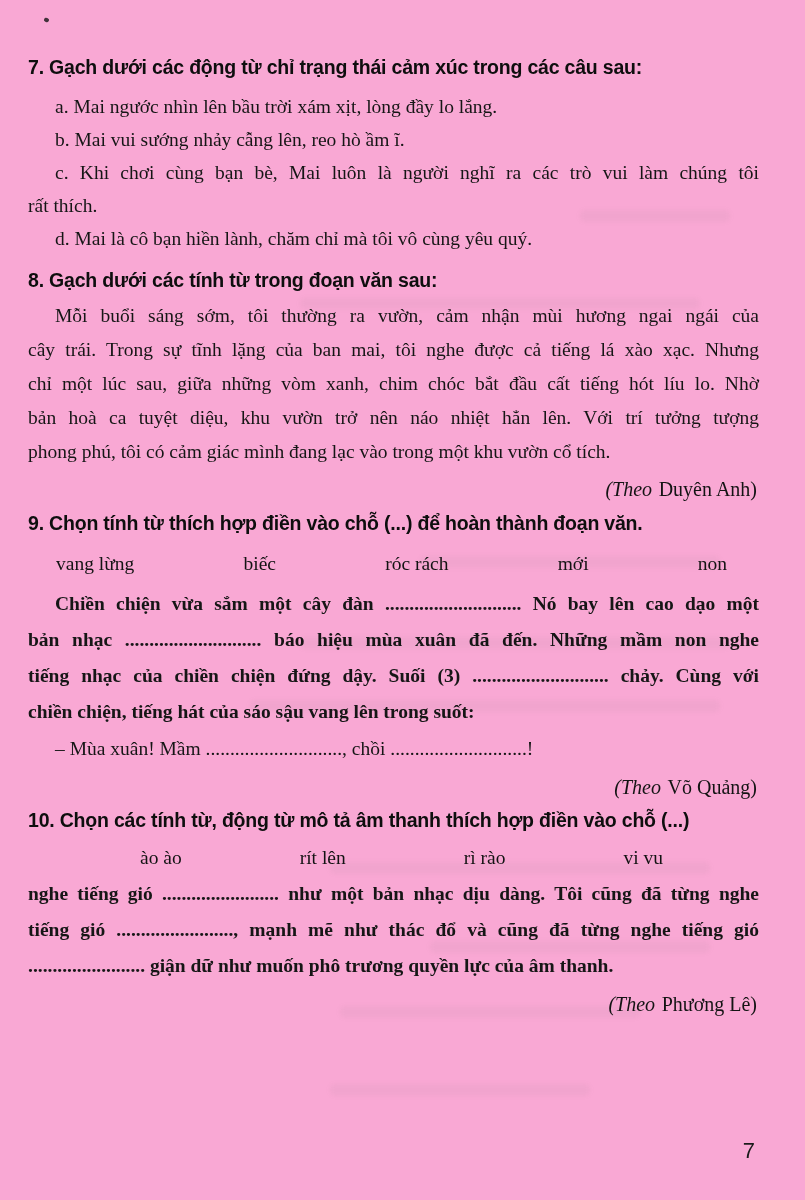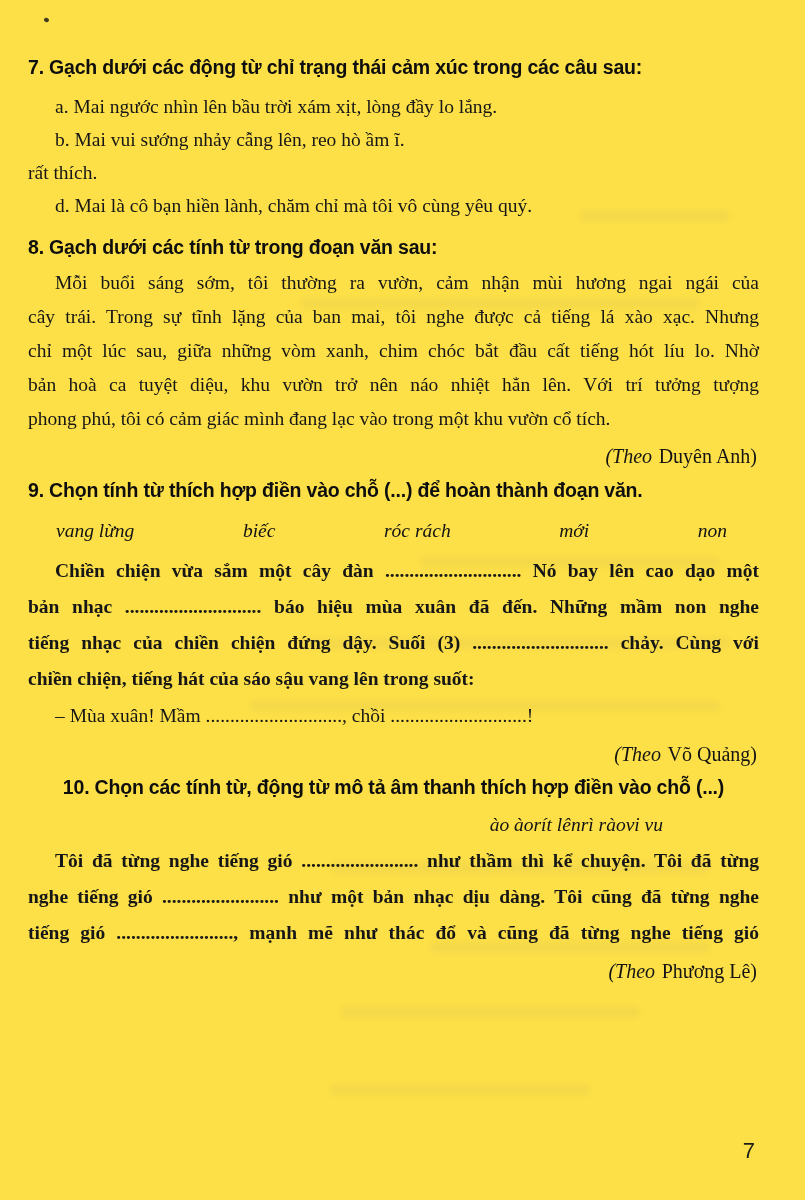--- a/index.html
+++ b/index.html
@@ -1,21 +1,21 @@
 <!DOCTYPE html>
 <html lang="vi"><head>
 <meta charset="utf-8">
 <style>
   html, body { margin: 0; padding: 0; background: #e8e8e8; }
   .page {
     position: relative;
     width: 805px;
     height: 1200px;
     margin: 0 auto;
-    background: #fde047;
+    background: #f9a8d4;
     color: #141414;
     font-family: "Liberation Serif", serif;
     overflow: hidden;
   }
   .content {
     position: absolute;
     left: 28px;
     top: 0;
     width: 731px;
     padding-top: 54px;
@@ -43,42 +43,41 @@
   .p9line, .p10line { line-height: 36px; font-weight: bold; }
   .ind { text-indent: 27px; }
   .just { text-align: justify; text-align-last: justify; -moz-text-align-last: justify; }
   .left { text-align: right; text-align-last: left; -moz-text-align-last: left; }
   .dialogue { line-height: 37px; }
   
   .sec7 { margin-bottom: 12px; }
   .sec8 .ex-heading { margin-bottom: 5px; }
   .sec9 .ex-heading { margin-top: 4px; margin-bottom: 13px; }
   .sec10 .ex-heading { margin-bottom: 0; }
-  .sec10 .heading-block { margin-bottom: 10px; text-align: center; }
+  .sec10 .heading-block { margin-bottom: 10px; }
   
   .attr {
     text-align: right;
     font-size: 20px;
     line-height: 34px;
     margin: 3px 2px 3px 0;
     color: #141414;
   }
   .attr .it { font-style: italic; }
   .attr .attr-name { margin-left: 0.33em; }
   
   .bank {
     display: flex;
     justify-content: space-between;
-    font-style: italic;
     font-size: 19.5px;
     line-height: 28px;
     color: #131313;
   }
   .bank9  { margin: 0 32px 8px 28px; }
-  .bank10 { margin: 6px 96px 4px 112px; justify-content: flex-end; }
+  .bank10 { margin: 6px 96px 4px 112px; }
   .bank span { white-space: nowrap; }
   
   .page-num {
     position: absolute;
     top: 1138px;
     right: 50px;
     font-family: "Liberation Sans", sans-serif;
     font-size: 22px;
     color: #1a1a1a;
   }
@@ -125,20 +124,21 @@
   <div class="bleed b7"></div>
   <div class="bleed b8"></div>
   <div class="bleed b9"></div>
 
   <div class="content">
 
     <section class="sec7">
       <div class="ex-heading">7. Gạch dưới các động từ chỉ trạng thái cảm xúc trong các câu sau:</div>
       <div class="line ind left">a. Mai ngước nhìn lên bầu trời xám xịt, lòng đầy lo lắng.</div>
       <div class="line ind left">b. Mai vui sướng nhảy cẫng lên, reo hò ầm ĩ.</div>
+      <div class="line ind just">c. Khi chơi cùng bạn bè, Mai luôn là người nghĩ ra các trò vui làm chúng tôi</div>
       <div class="line left">rất thích.</div>
       <div class="line ind left">d. Mai là cô bạn hiền lành, chăm chỉ mà tôi vô cùng yêu quý.</div>
     </section>
 
     <section class="sec8">
       <div class="ex-heading">8. Gạch dưới các tính từ trong đoạn văn sau:</div>
       <div class="line pline ind just">Mỗi buổi sáng sớm, tôi thường ra vườn, cảm nhận mùi hương ngai ngái của</div>
       <div class="line pline just">cây trái. Trong sự tĩnh lặng của ban mai, tôi nghe được cả tiếng lá xào xạc. Nhưng</div>
       <div class="line pline just">chỉ một lúc sau, giữa những vòm xanh, chim chóc bắt đầu cất tiếng hót líu lo. Nhờ</div>
       <div class="line pline just">bản hoà ca tuyệt diệu, khu vườn trở nên náo nhiệt hẳn lên. Với trí tưởng tượng</div>
@@ -166,22 +166,22 @@
     <section class="sec10">
       <div class="heading-block">
         <div class="ex-heading">10. Chọn các tính từ, động từ mô tả âm thanh thích hợp điền vào chỗ (...)</div>
       </div>
       <div class="bank bank10">
         <span>ào ào</span>
         <span>rít lên</span>
         <span>rì rào</span>
         <span>vi vu</span>
       </div>
-      <div class="line p10line ind just">Tôi đã từng nghe tiếng gió ........................ như thầm thì kể chuyện. Tôi đã từng</div>
       <div class="line p10line just">nghe tiếng gió ........................ như một bản nhạc dịu dàng. Tôi cũng đã từng nghe</div>
       <div class="line p10line just">tiếng gió ........................, mạnh mẽ như thác đổ và cũng đã từng nghe tiếng gió</div>
+      <div class="line p10line left">........................ giận dữ như muốn phô trương quyền lực của âm thanh.</div>
       <div class="attr"><span class="it">(Theo</span><span class="attr-name">Phương Lê)</span></div>
     </section>
 
   </div>
 
   <div class="page-num">7</div>
 </div>
 
 </body></html>

